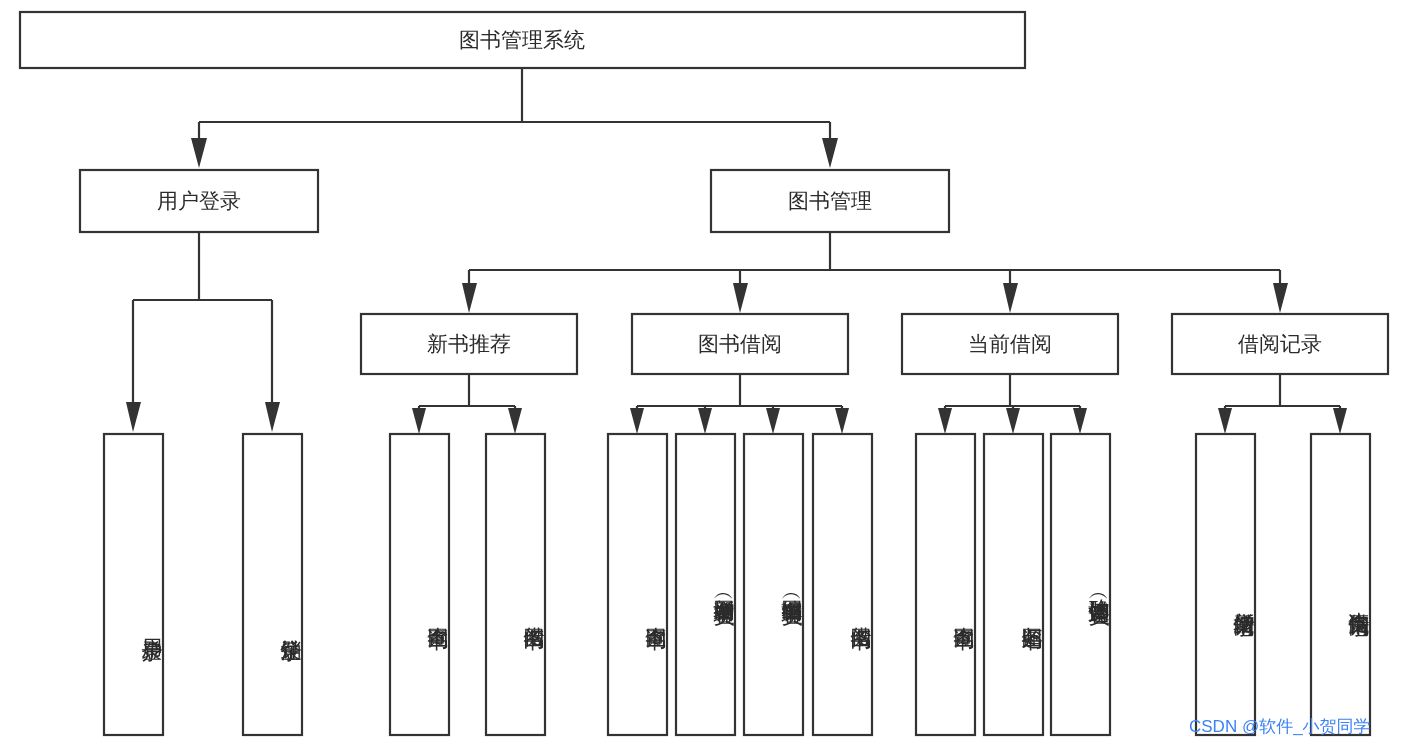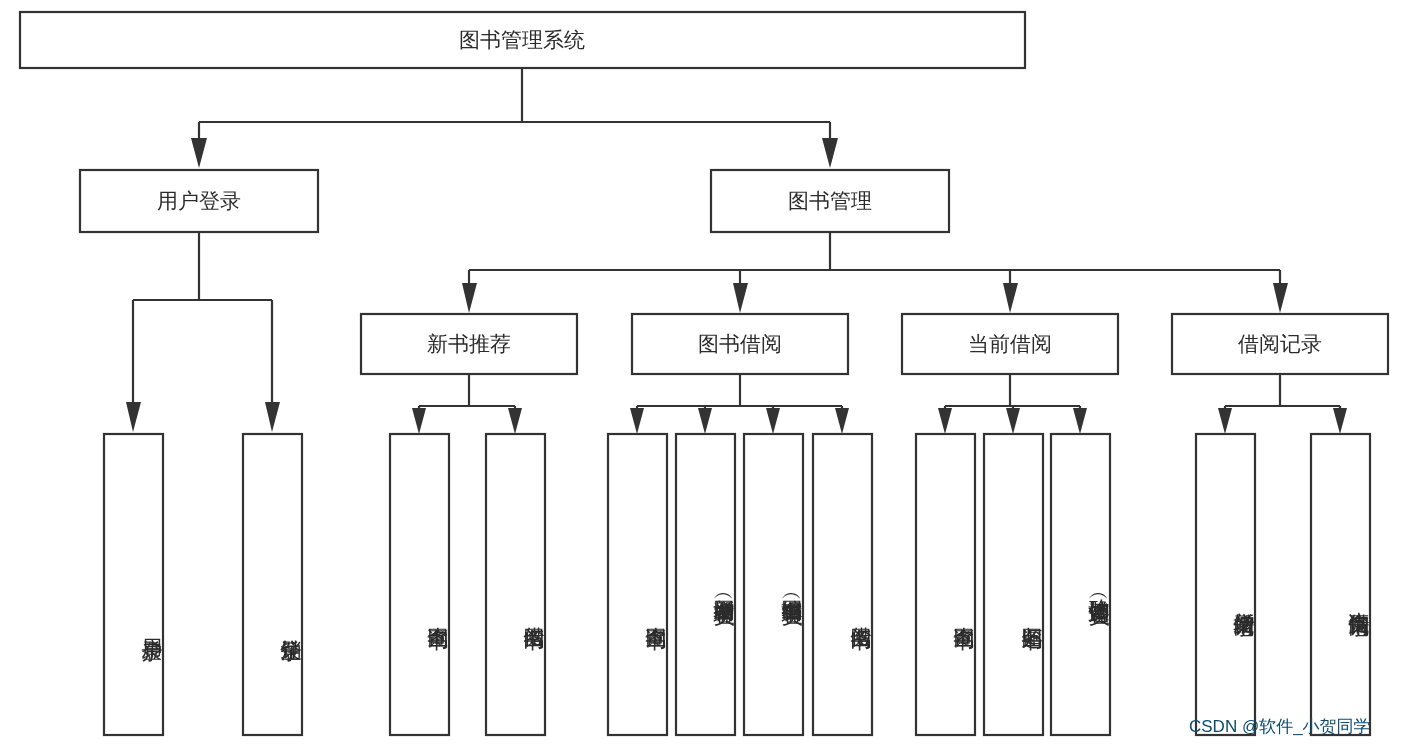--- a/index.html
+++ b/index.html
@@ -61,21 +61,21 @@
     white-space: nowrap;
     text-align: center;
     pointer-events: none;
   }
   .watermark {
     position: absolute;
     left: 1189px;
     top: 715px;
     font-family: "Liberation Sans", "DejaVu Sans", sans-serif;
     font-size: 17px;
-    color: #0c4a6e;
+    color: #3b82f6;
     white-space: nowrap;
   }
 </style>
 </head>
 <body>
 
 <div id="diagram-root">
 
   <svg class="diagram-canvas" viewBox="0 0 1405 747">
 

